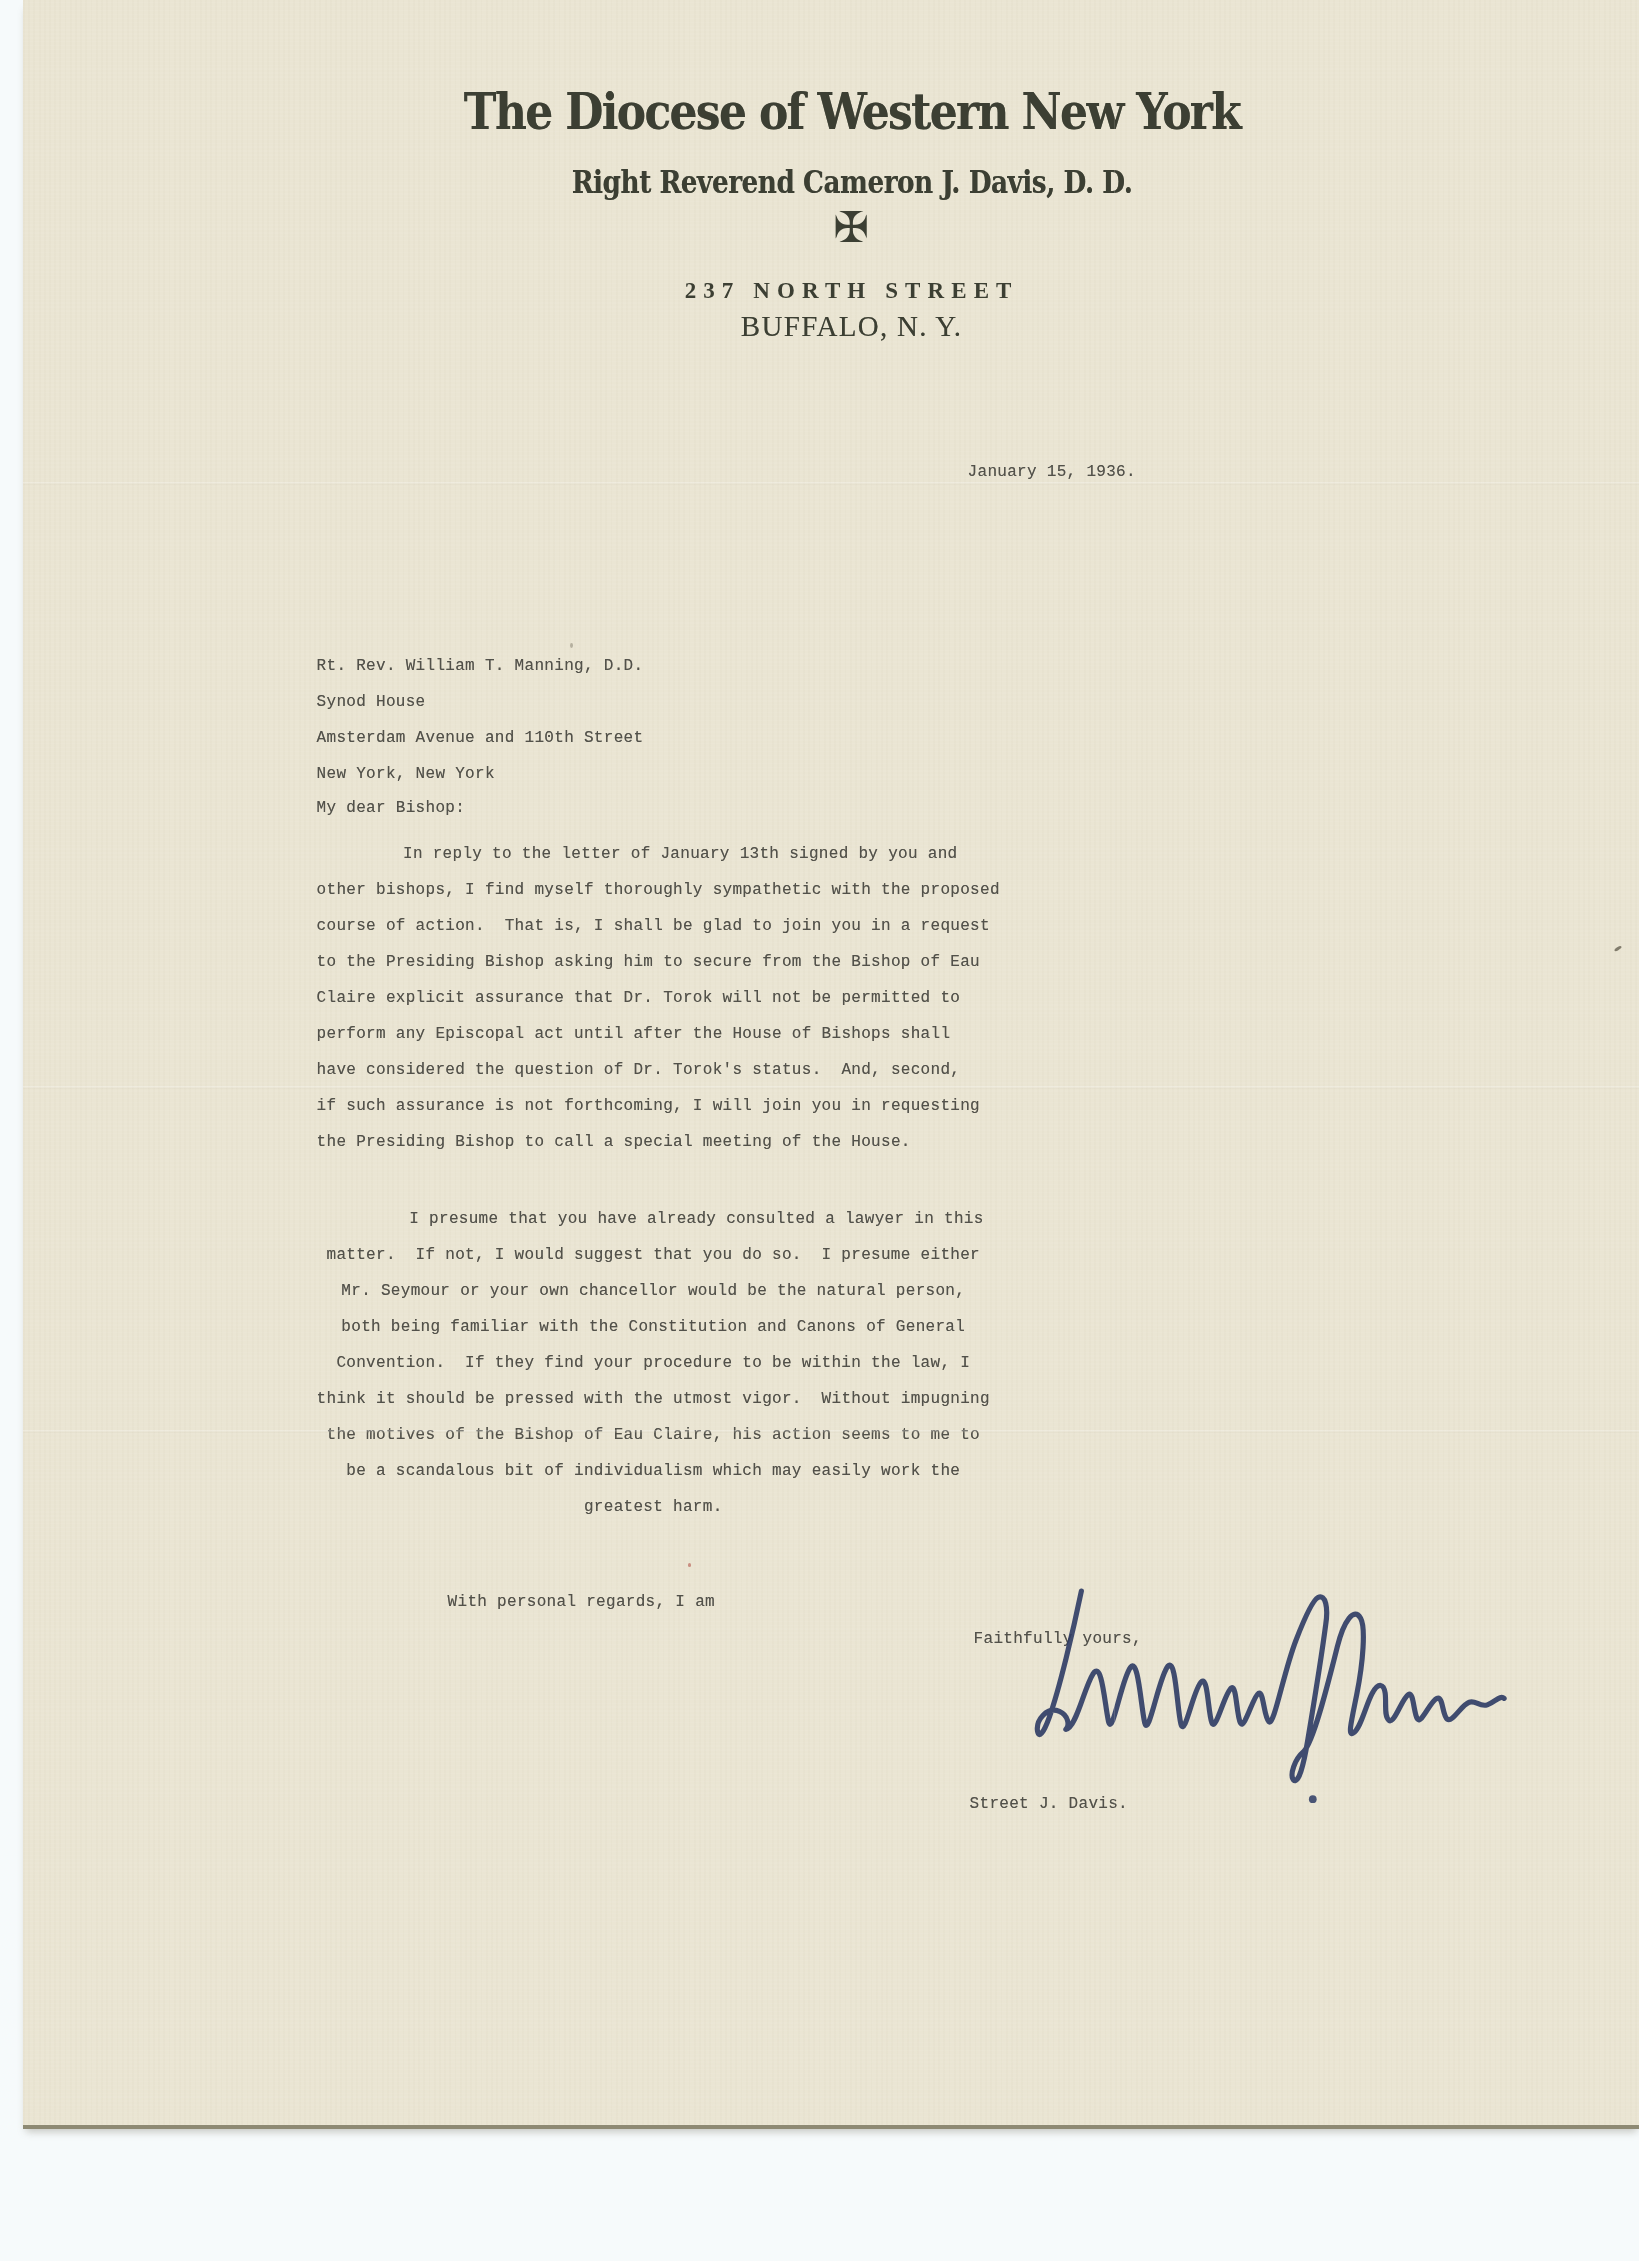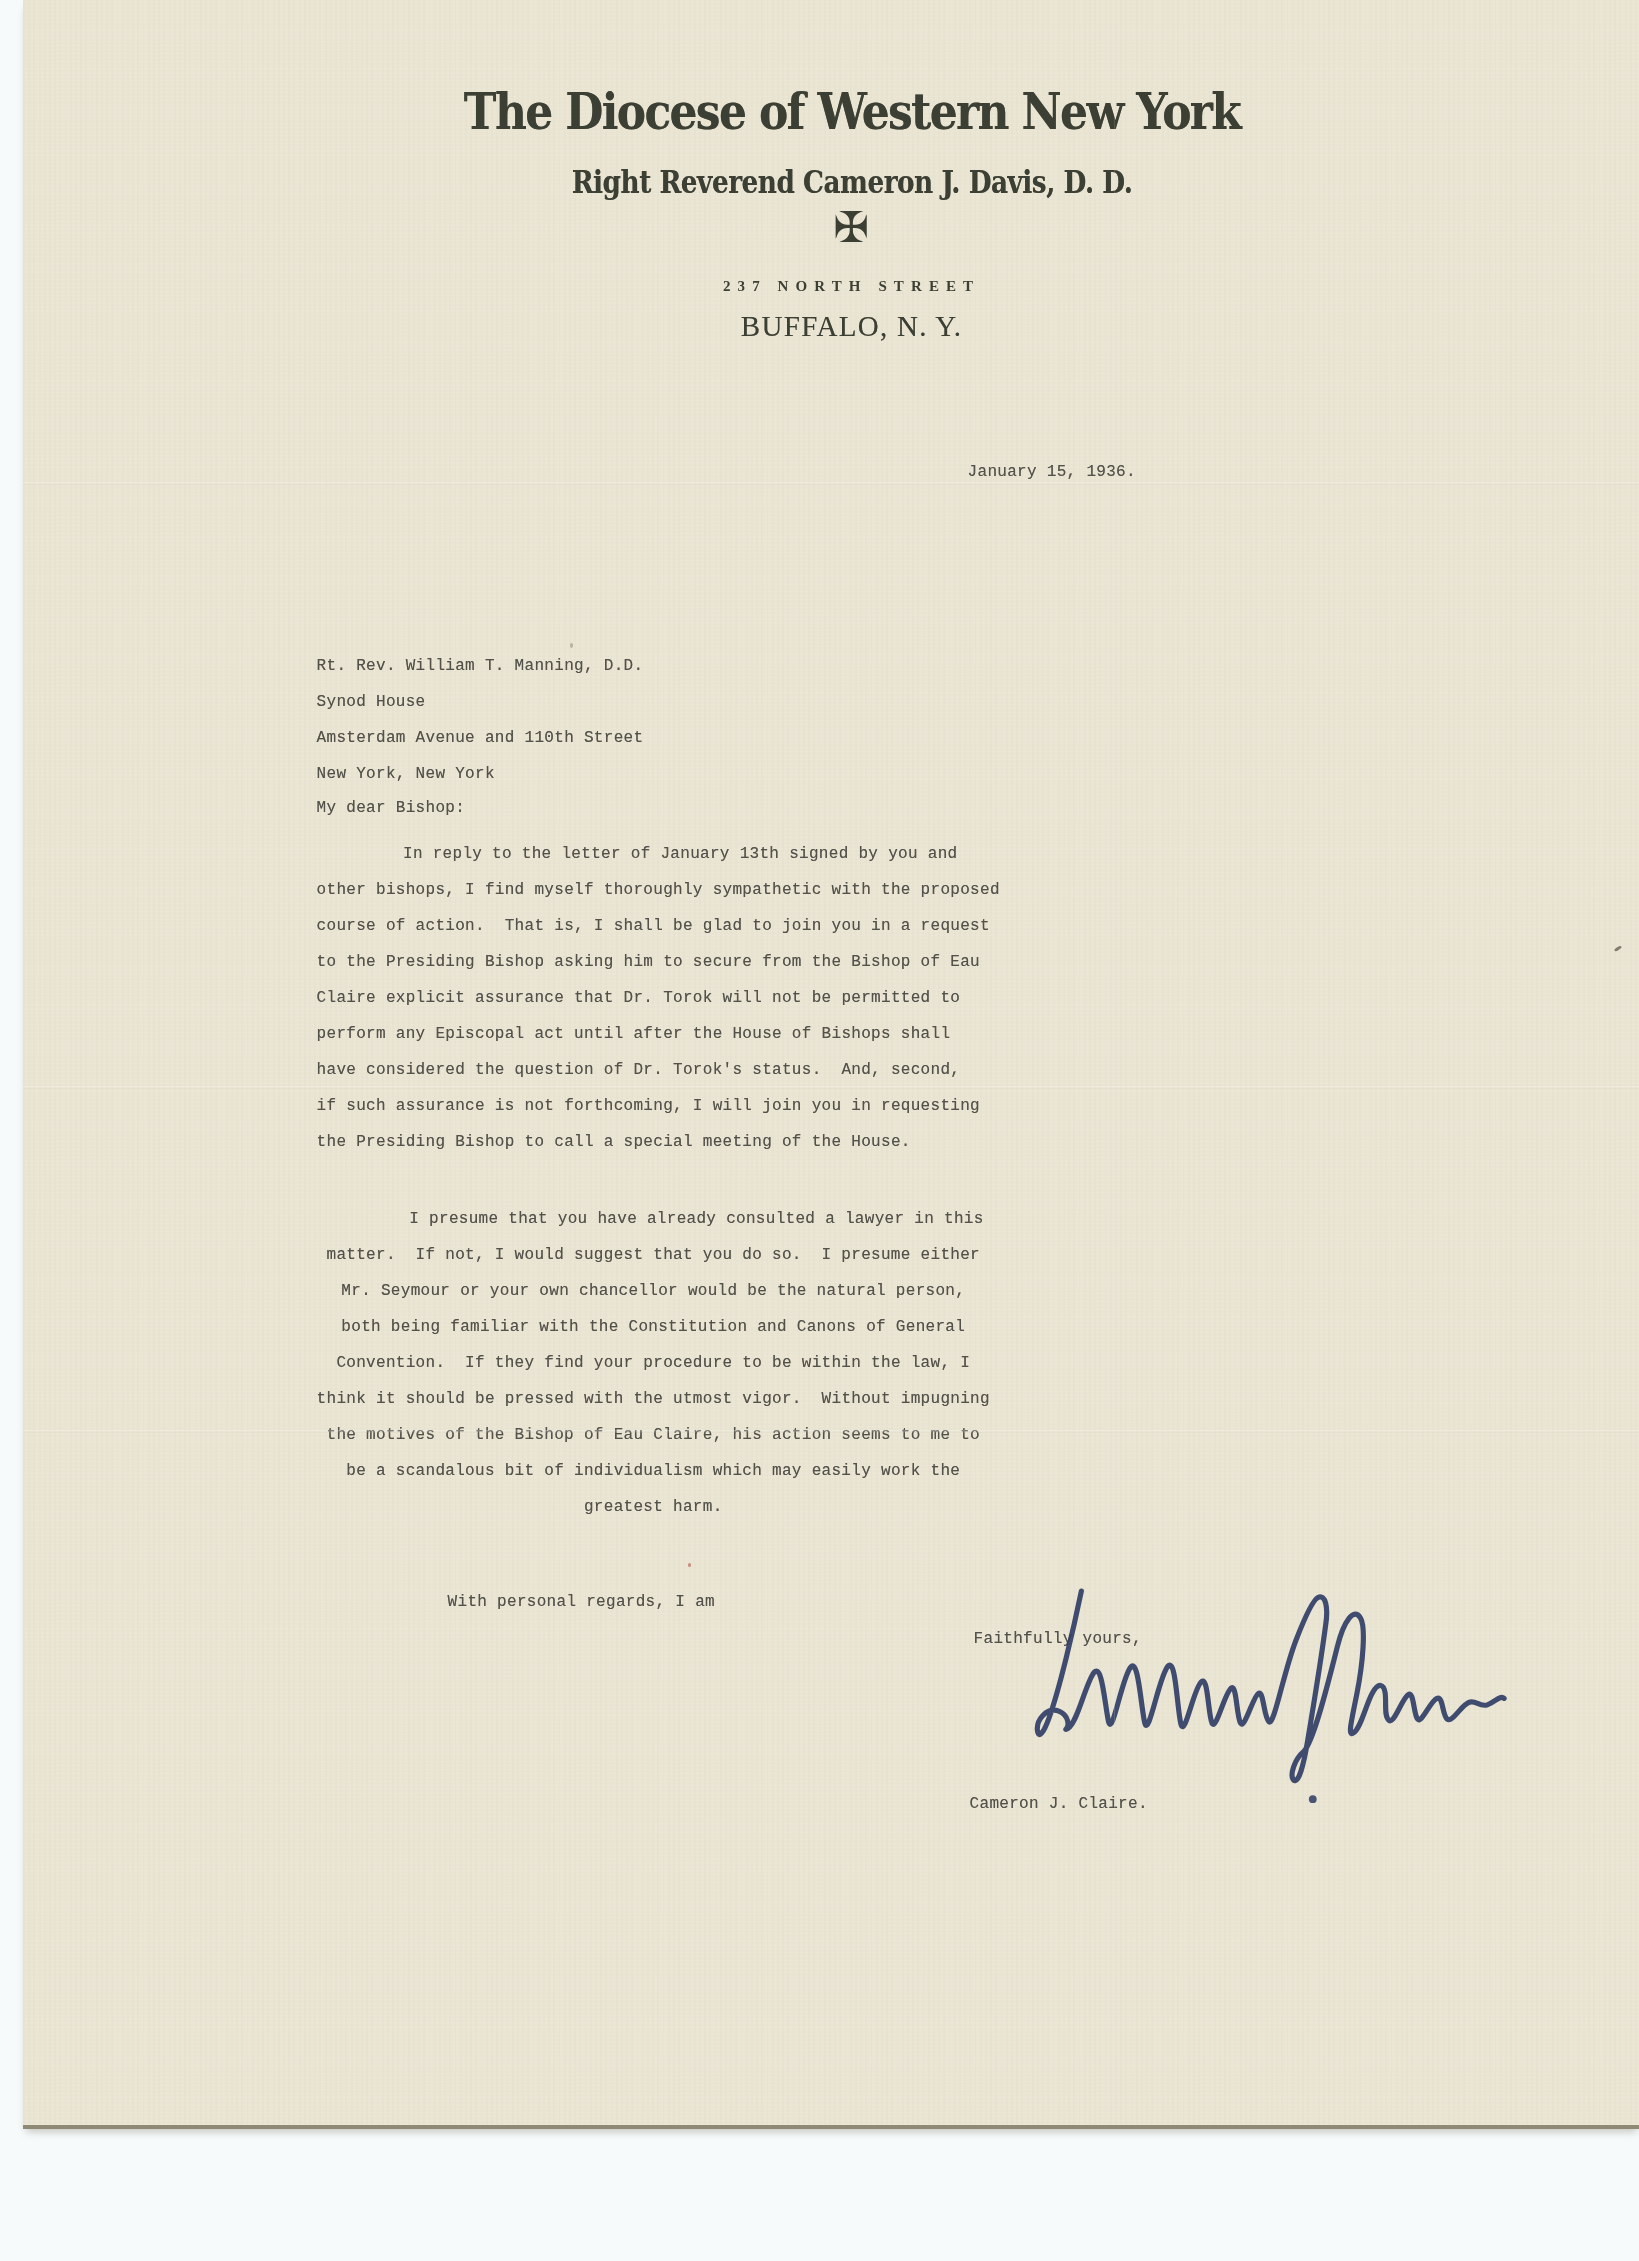--- a/index.html
+++ b/index.html
@@ -41,21 +41,21 @@
     text-shadow:0 0 0.6px rgba(60,63,51,.55);
   }
   .lh-cross {
     top:206px;
     font-family:"DejaVu Sans", sans-serif;
     font-size:43px; line-height:1;
   }
   .lh-street {
     top:279px;
     font-family:"Liberation Serif", serif; font-weight:bold;
-    font-size:15px; line-height:1; letter-spacing:7.1px;
+    font-size:23px; line-height:1; letter-spacing:7.1px;
   }
   .lh-city {
     top:312px;
     font-family:Liberation Serif, serif;
     font-size:29px; line-height:1; letter-spacing:1.3px;
     text-shadow:0 0 0.6px rgba(60,63,51,.5);
   }
 
   
   .typed {
@@ -183,21 +183,21 @@
         C 626 174, 626 210, 632 218
         C 638 226, 652 190, 662 186
         C 672 182, 670 212, 678 218
         C 686 224, 700 196, 712 192
         C 722 188, 728 200, 740 196
         C 752 192, 760 180, 766 186"></path>
       <circle cx="470" cy="342" r="6" fill="#2d3b64" stroke="none" fill-opacity="0.85"></circle>
     </g>
   </svg>
 
-  <div class="typed t-typedname">Cameron J. Claire.</div>
+  <div class="typed t-typedname">Street J. Davis.</div>
 
   <div class="crease-h crease-h1"></div>
   <div class="crease-h crease-h2"></div>
   <div class="crease-h crease-h3"></div>
   <div class="crease-v crease-v1"></div>
   <div class="crease-v crease-v2"></div>
 
   <div class="speck speck-1"></div>
   <div class="speck speck-2"></div>
   <div class="speck speck-3"></div>

